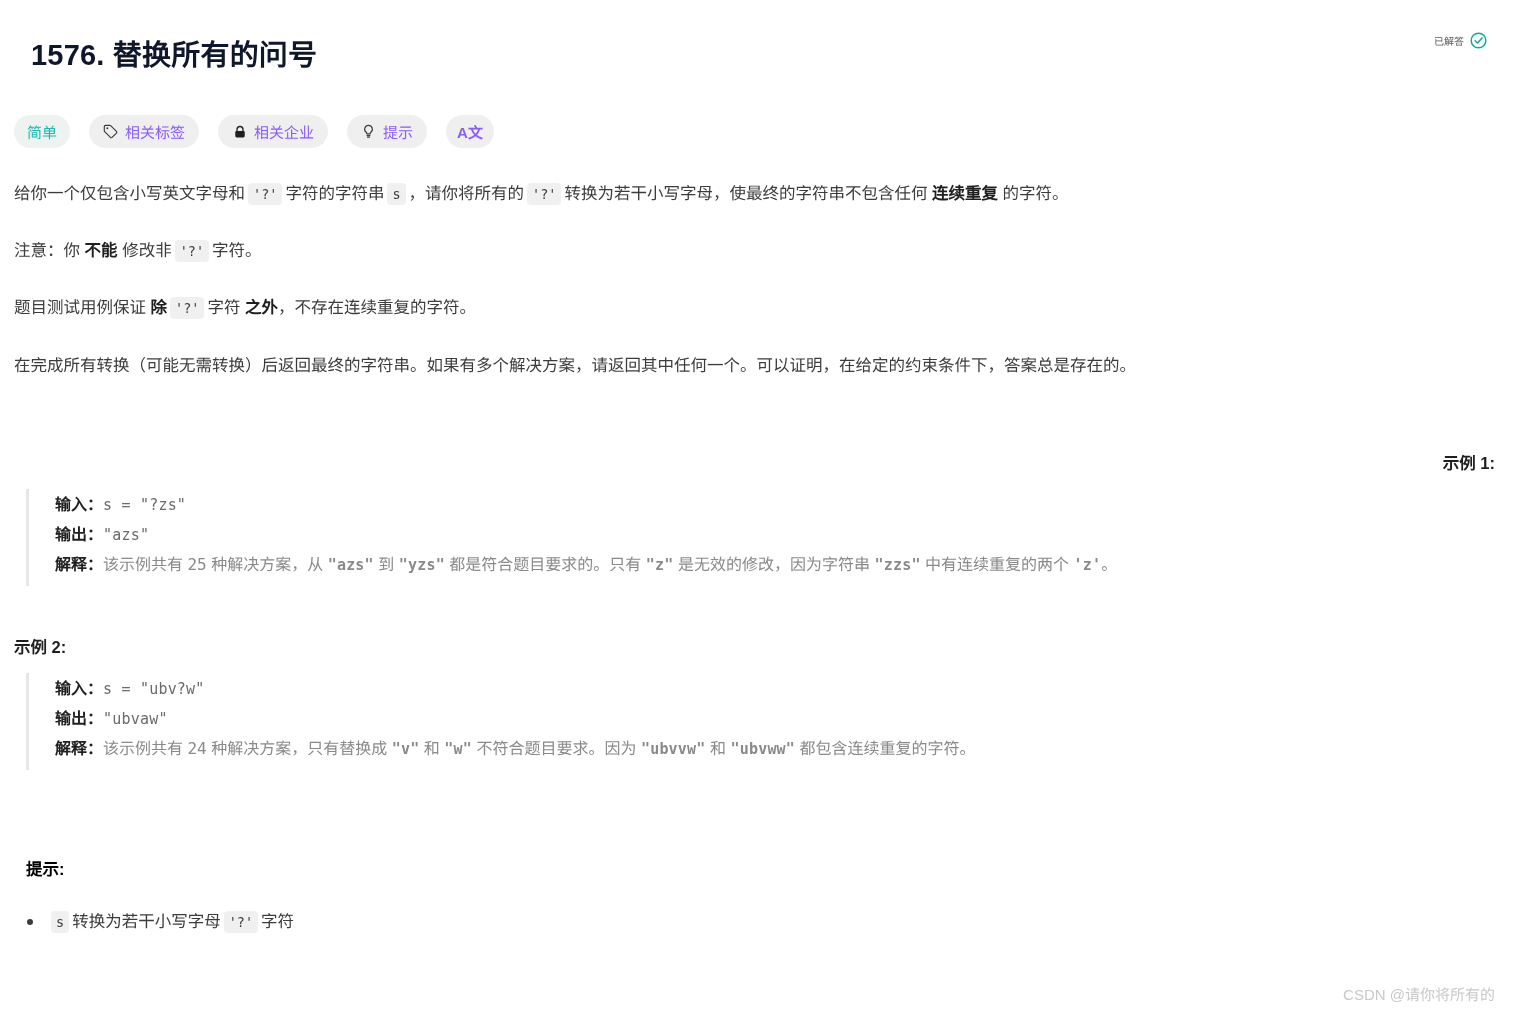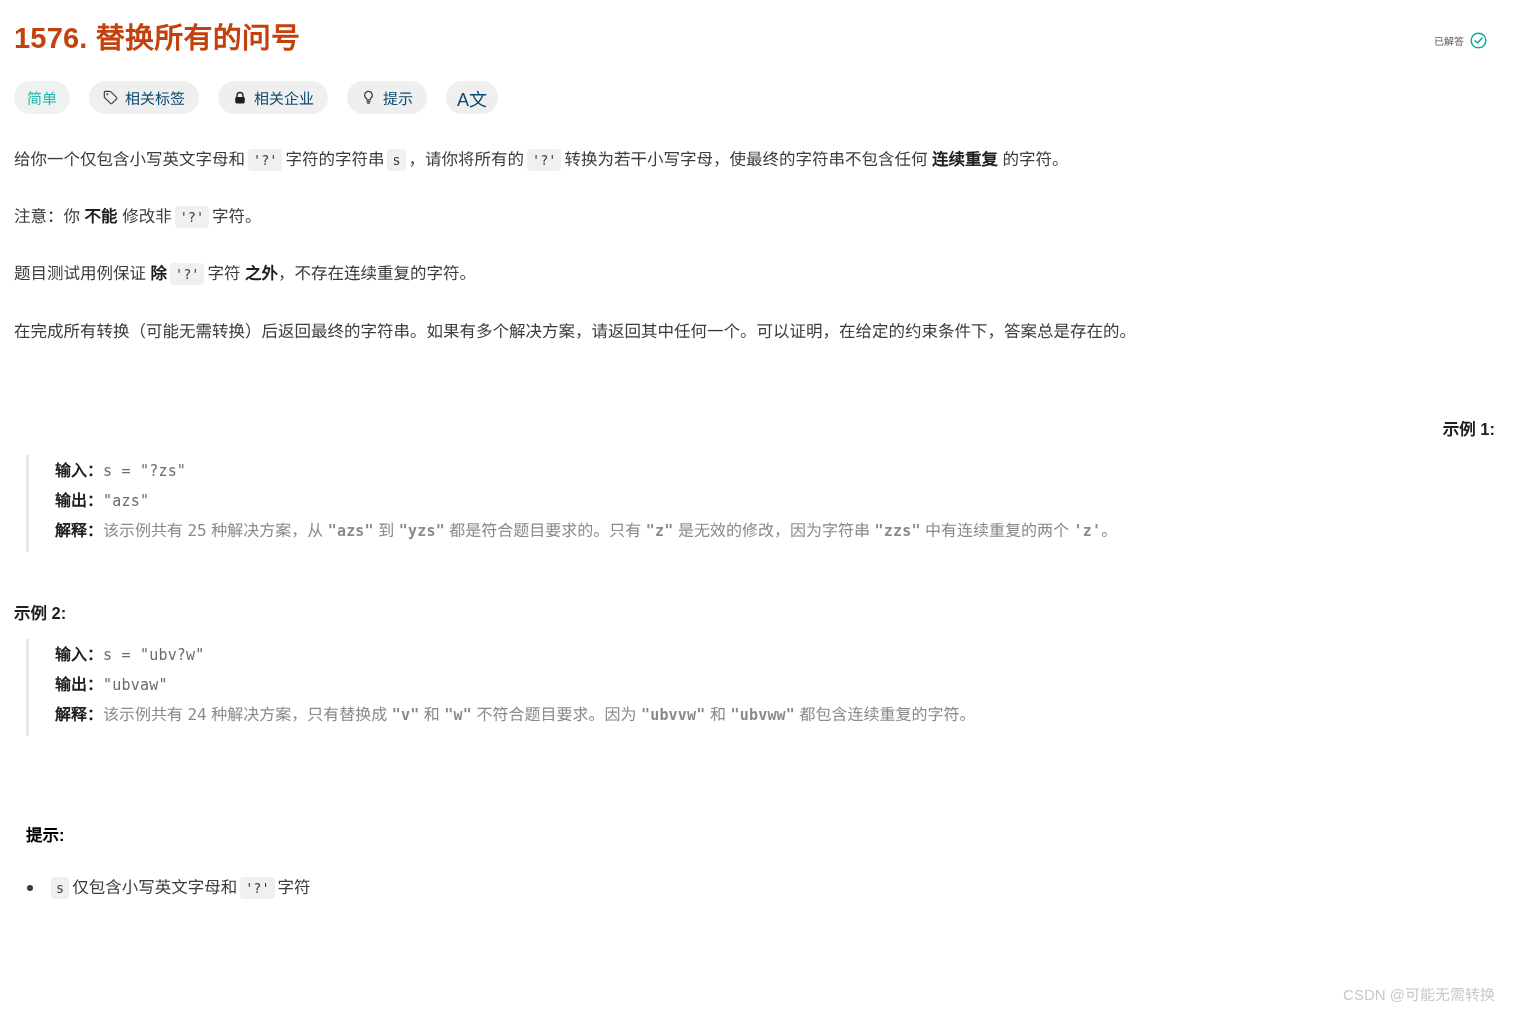--- a/index.html
+++ b/index.html
@@ -26,23 +26,23 @@
   
   .title-row {
     display: flex;
     align-items: flex-start;
     justify-content: space-between;
   }
   .problem-title {
     font-size: 29px;
     font-weight: bold;
     line-height: 40px;
-    color: #c2410c;
+    color: #0f172a;
     letter-spacing: 0.2px;
-    margin: 0;
+    margin: 17px;
     padding-left: 2px;
   }
   .solved-status {
     display: flex;
     align-items: center;
     gap: 6px;
     font-size: 10px;
     color: #5c5c5c;
     padding-top: 14px;
     padding-right: 8px;
@@ -63,34 +63,34 @@
   }
   .pill {
     display: inline-flex;
     align-items: center;
     gap: 7px;
     height: 33px;
     padding: 0 14px;
     border-radius: 18px;
     background: #efefef;
     font-size: 15px;
-    color: #0c4a6e;
+    color: #8b5cf6;
     white-space: nowrap;
     cursor: pointer;
     user-select: none;
   }
   .pill.difficulty {
     background: #eef2f0;
     color: #21b8b0;
     padding: 0 13px;
   }
   .pill.icon-only {
     padding: 0 11px;
-    font-size: 18px;
-    font-weight: 400;
+    font-size: 15px;
+    font-weight: 700;
     text-align: right;
   }
   .pill-icon {
     width: 15px;
     height: 15px;
     display: inline-flex;
     align-items: center;
     justify-content: center;
     flex: none;
   }
@@ -281,19 +281,19 @@
 
     <p class="example-heading ex2-heading">示例 2:</p>
     <div class="example-block">
       <div class="ex-line"><span class="ex-label">输入：</span><span class="mono">s = "ubv?w"</span></div>
       <div class="ex-line"><span class="ex-label">输出：</span><span class="mono">"ubvaw"</span></div>
       <div class="ex-line ex-expl"><span class="ex-label">解释：</span><span>该示例共有</span> <span class="num">24</span> <span>种解决方案，只有替换成</span> <span class="mono">"v"</span> <span>和</span> <span class="mono">"w"</span> <span>不符合题目要求。因为</span> <span class="mono">"ubvvw"</span> <span>和</span> <span class="mono">"ubvww"</span> <span>都包含连续重复的字符。</span></div>
     </div>
 
     <p class="hints-heading">提示:</p>
     <ul class="hints">
-      <li><code class="chip">s</code><span>仅包含小写英文字母和</span><code class="chip">'?'</code><span>字符</span></li>
+      <li><code class="chip">s</code><span>转换为若干小写字母</span><code class="chip">'?'</code><span>字符</span></li>
     </ul>
 
   </div>
 
-  <div class="watermark">CSDN @可能无需转换</div>
+  <div class="watermark">CSDN @请你将所有的</div>
 </div>
 
 </body></html>

